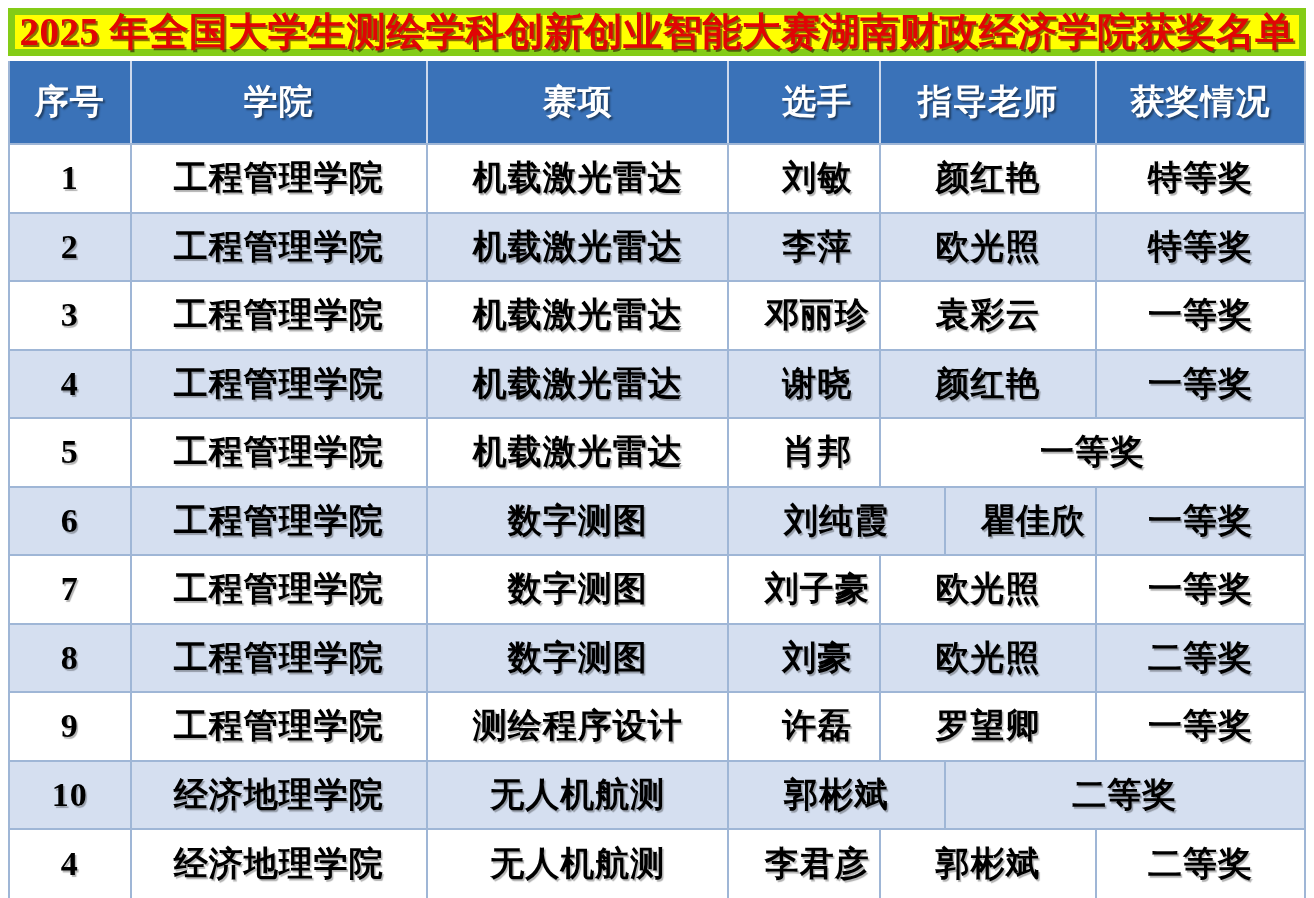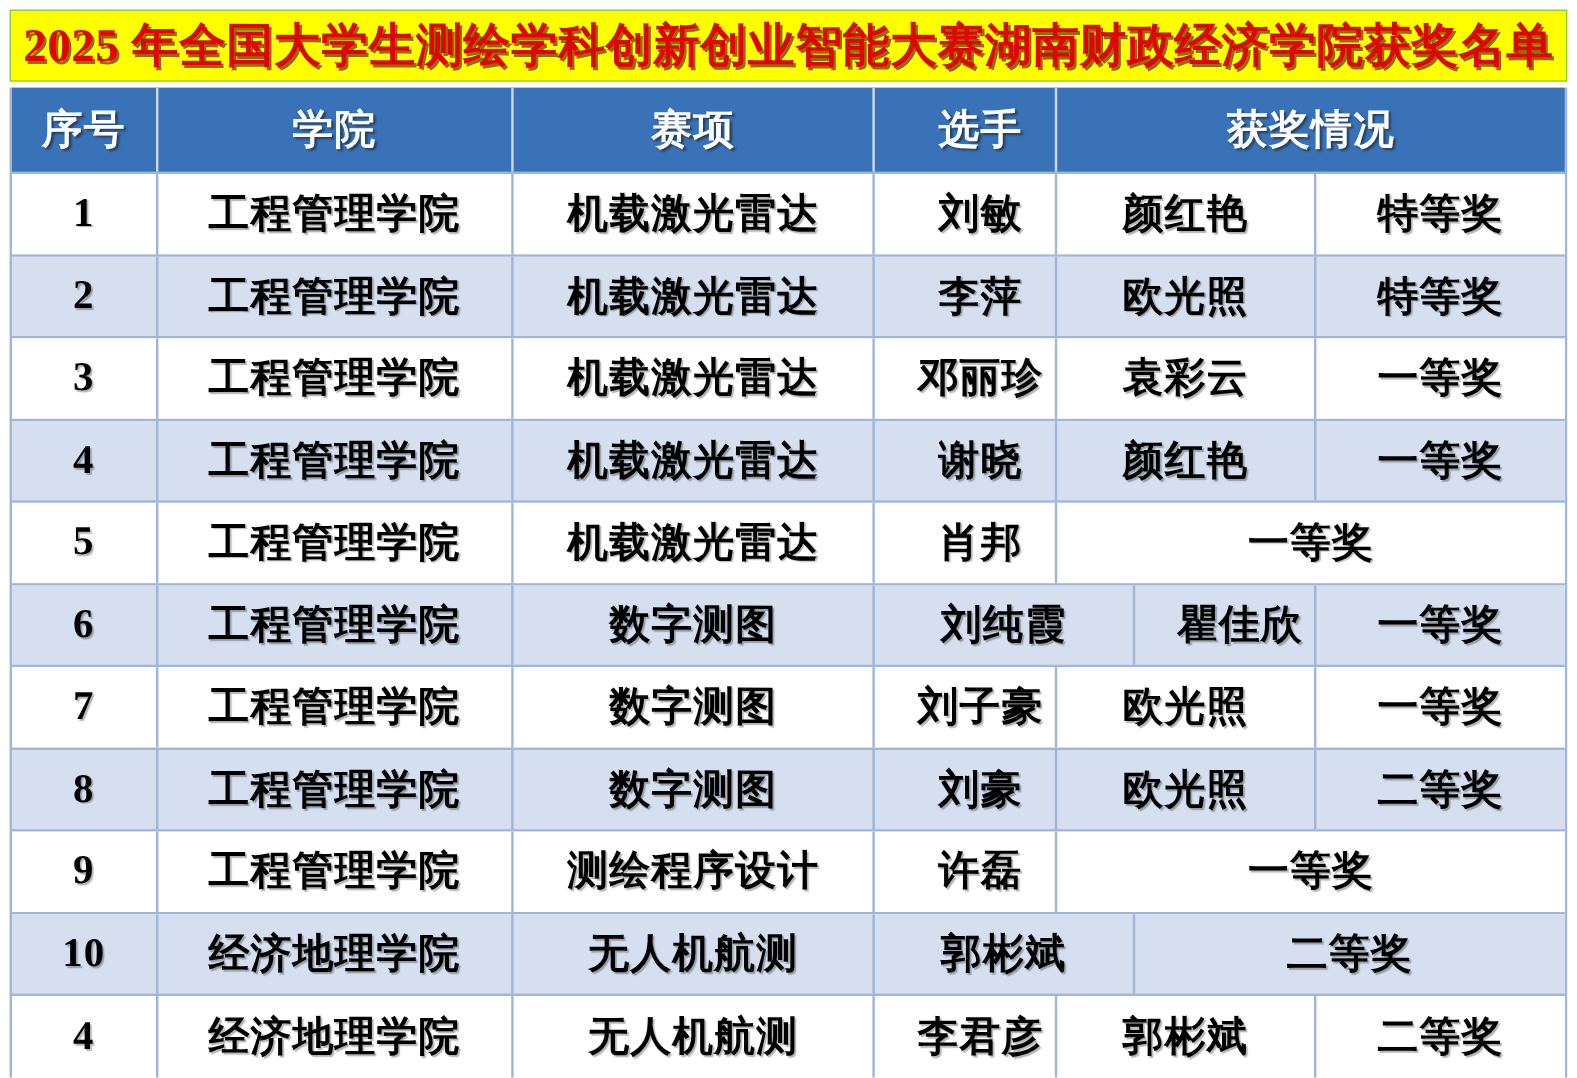--- a/index.html
+++ b/index.html
@@ -18,23 +18,23 @@
   body{
     font-family:"Liberation Serif","DejaVu Serif",serif;
     width:1314px;height:898px;overflow:hidden;
   }
   .page{
     width:1314px;height:898px;
     padding:8px 8px 0 8px;
     background:#ffffff;
   }
   .title-bar{
-    height:60px;
+    height:48px;
     background:var(--title-bg);
-    border:1px solid #84cc16;
+    border:7px solid #84cc16;
     display:flex;align-items:center;justify-content:center;
     font-size:39px;font-weight:bold;
     color:var(--title-text);
     text-shadow:2px 2px 0 rgba(40,0,0,0.55);
     white-space:nowrap;
     letter-spacing:0.5px;
   }
   .table{
     margin-top:5px;
     border-left:2px solid var(--grid);
@@ -44,21 +44,21 @@
   .trow{
     display:flex;
     height:68.5px;
     background:var(--row-white);
     border-bottom:2px solid var(--grid);
   }
   .trow.alt{background:var(--row-alt);}
   .trow:last-child{border-bottom:none;}
   .header-row{
     display:flex;
-    height:72px;
+    height:84px;
     background:var(--header-bg);
     border-bottom:2px solid var(--grid);
   }
   .hcell{
     display:flex;align-items:center;justify-content:center;
     color:var(--header-text);
     font-size:34px;font-weight:bold;
     text-shadow:2px 2px 2px rgba(0,0,0,0.45);
     border-right:2px solid #cdd9ec;
     letter-spacing:1px;
@@ -87,20 +87,21 @@
 
   <div class="title-bar">2025 年全国大学生测绘学科创新创业智能大赛湖南财政经济学院获奖名单</div>
 
   <div class="table">
 
     <div class="header-row">
       <div class="hcell c0">序号</div>
       <div class="hcell c1">学院</div>
       <div class="hcell c2">赛项</div>
       <div class="hcell c3">选手</div>
+      <div class="hcell c4">指导老师</div>
       <div class="hcell c5">获奖情况</div>
     </div>
 
     <div id="table-body">
         <div class="trow">
           <div class="cell c0">1</div>
           <div class="cell c1">工程管理学院</div>
           <div class="cell c2">机载激光雷达</div>
           <div class="cell c3">刘敏</div>
           <div class="cell c4">颜红艳</div>
@@ -159,20 +160,21 @@
           <div class="cell c2">数字测图</div>
           <div class="cell c3">刘豪</div>
           <div class="cell c4">欧光照</div>
           <div class="cell c5">二等奖</div>
         </div>
         <div class="trow">
           <div class="cell c0">9</div>
           <div class="cell c1">工程管理学院</div>
           <div class="cell c2">测绘程序设计</div>
           <div class="cell c3">许磊</div>
+          <div class="cell c4">罗望卿</div>
           <div class="cell c5">一等奖</div>
         </div>
         <div class="trow alt">
           <div class="cell c0">10</div>
           <div class="cell c1">经济地理学院</div>
           <div class="cell c2">无人机航测</div>
           <div class="cell c4">郭彬斌</div>
           <div class="cell c5">二等奖</div>
         </div>
         <div class="trow">

